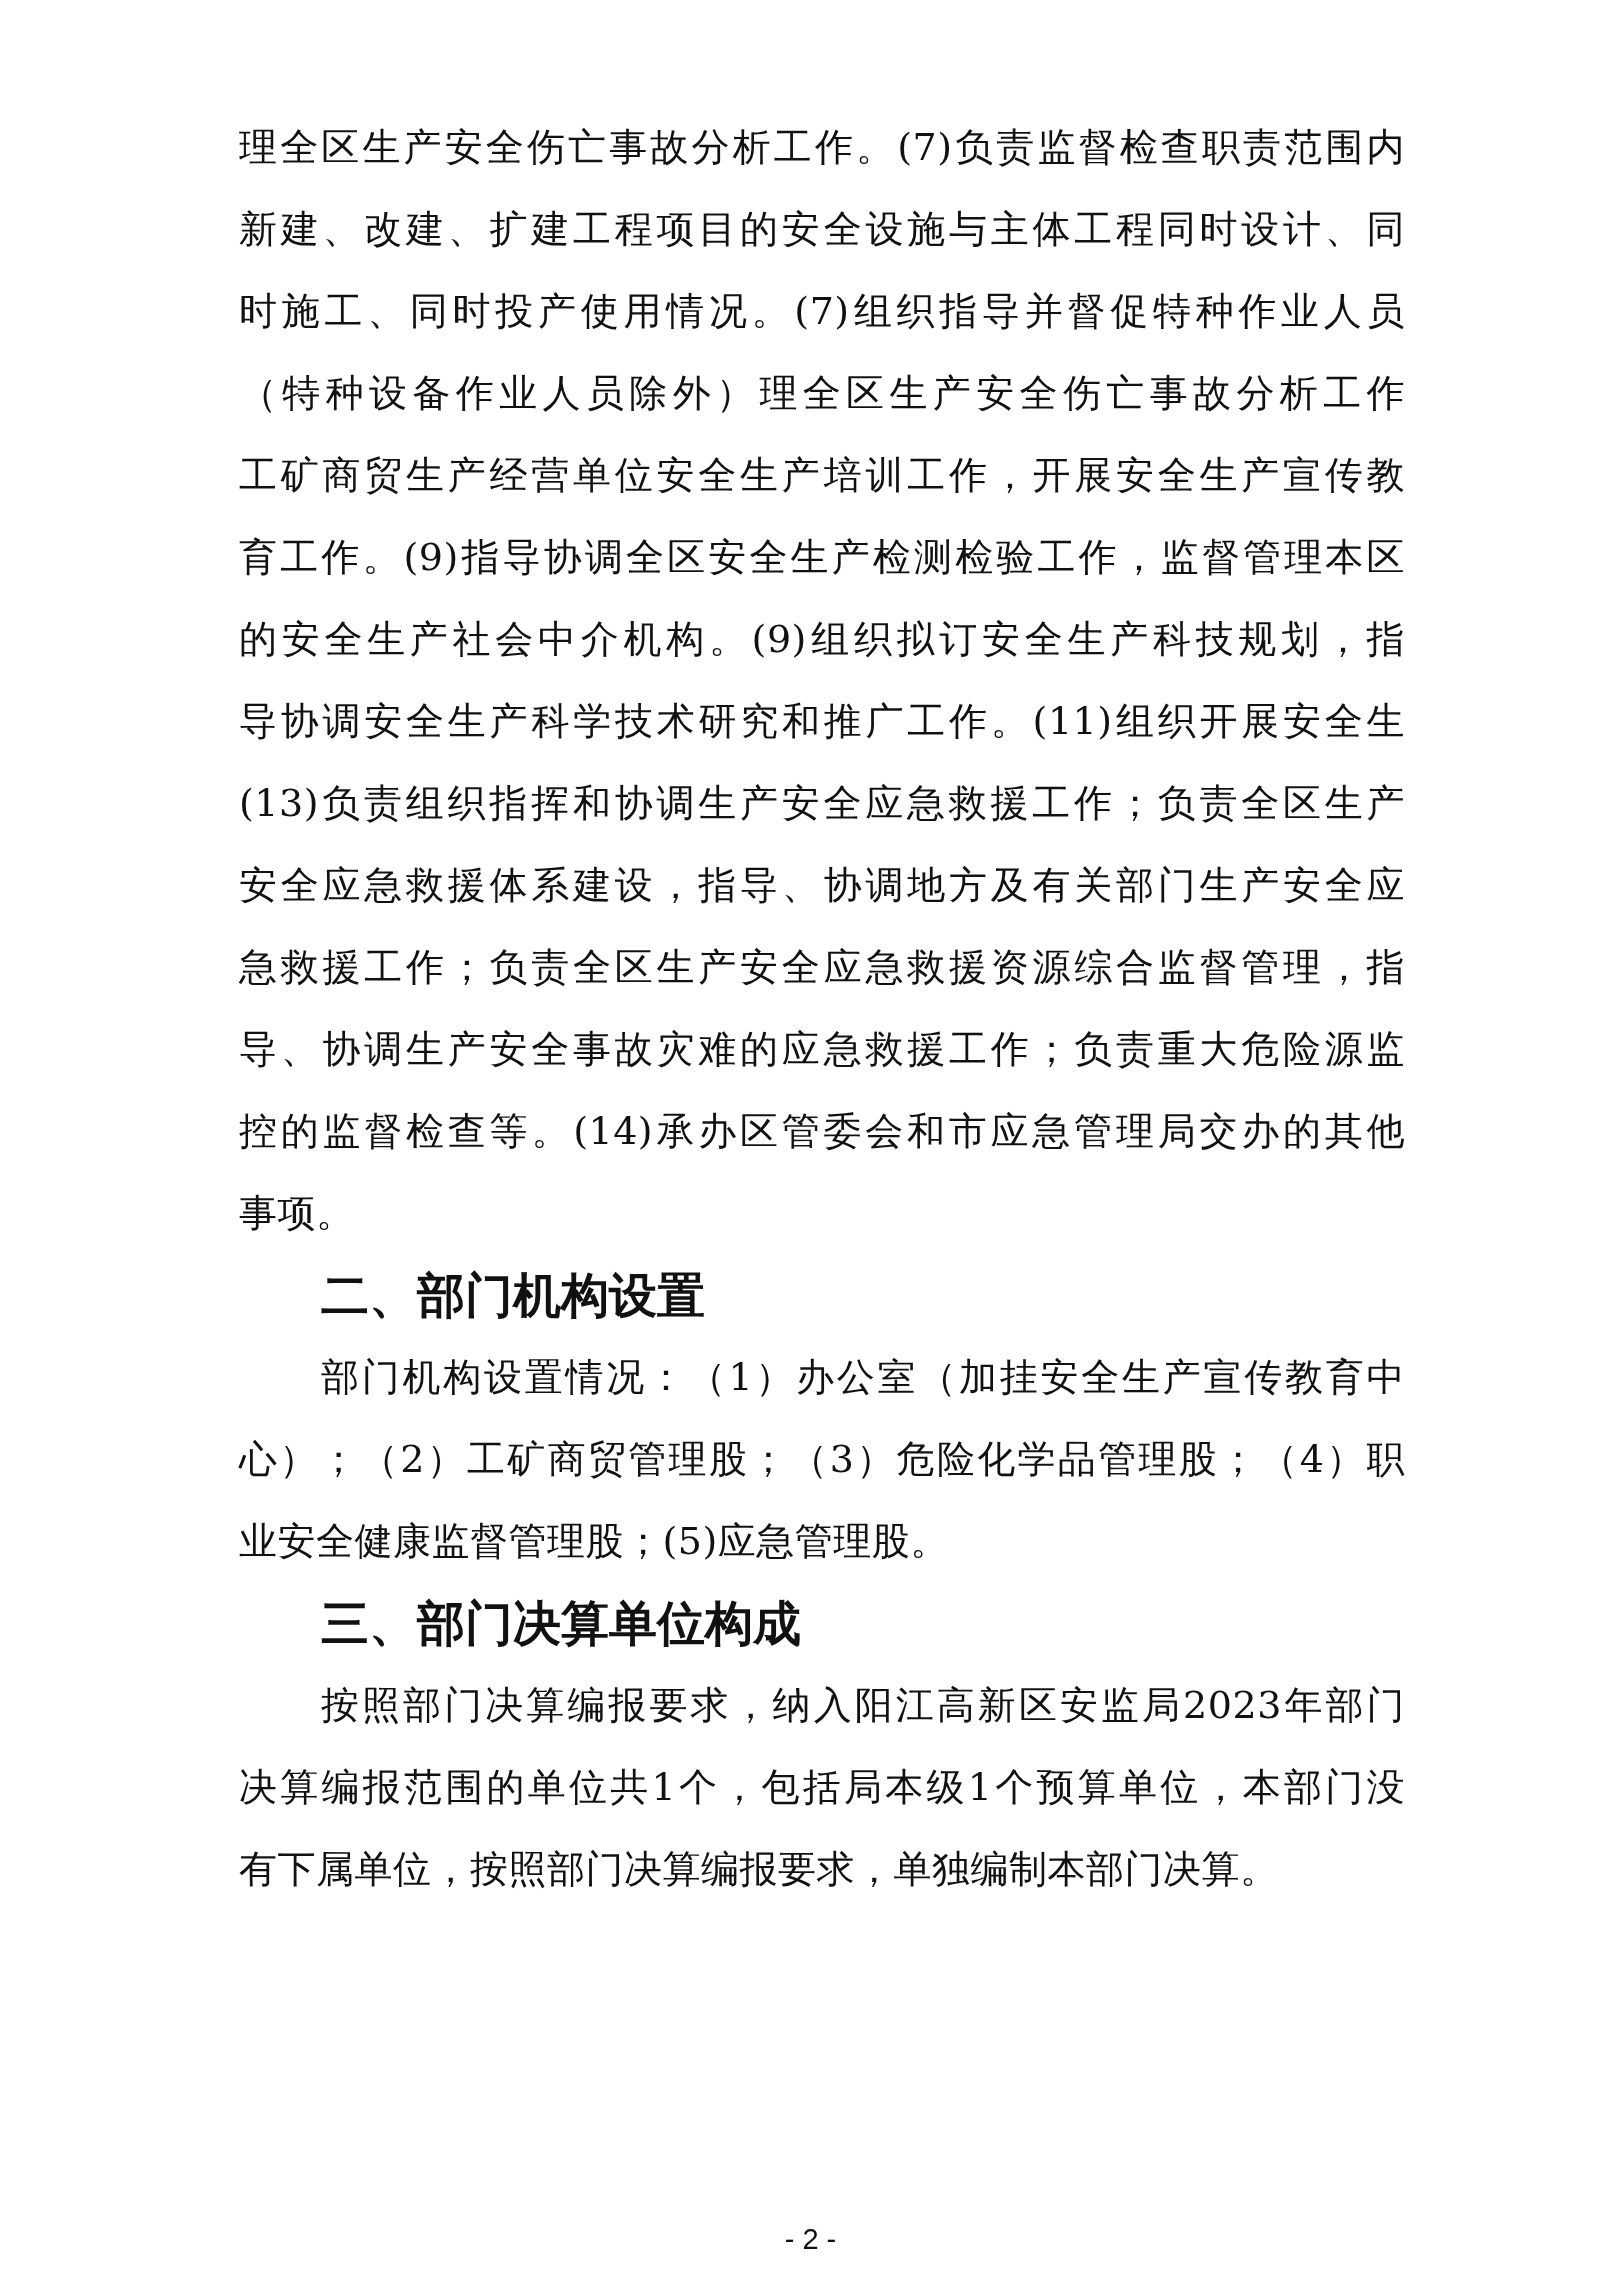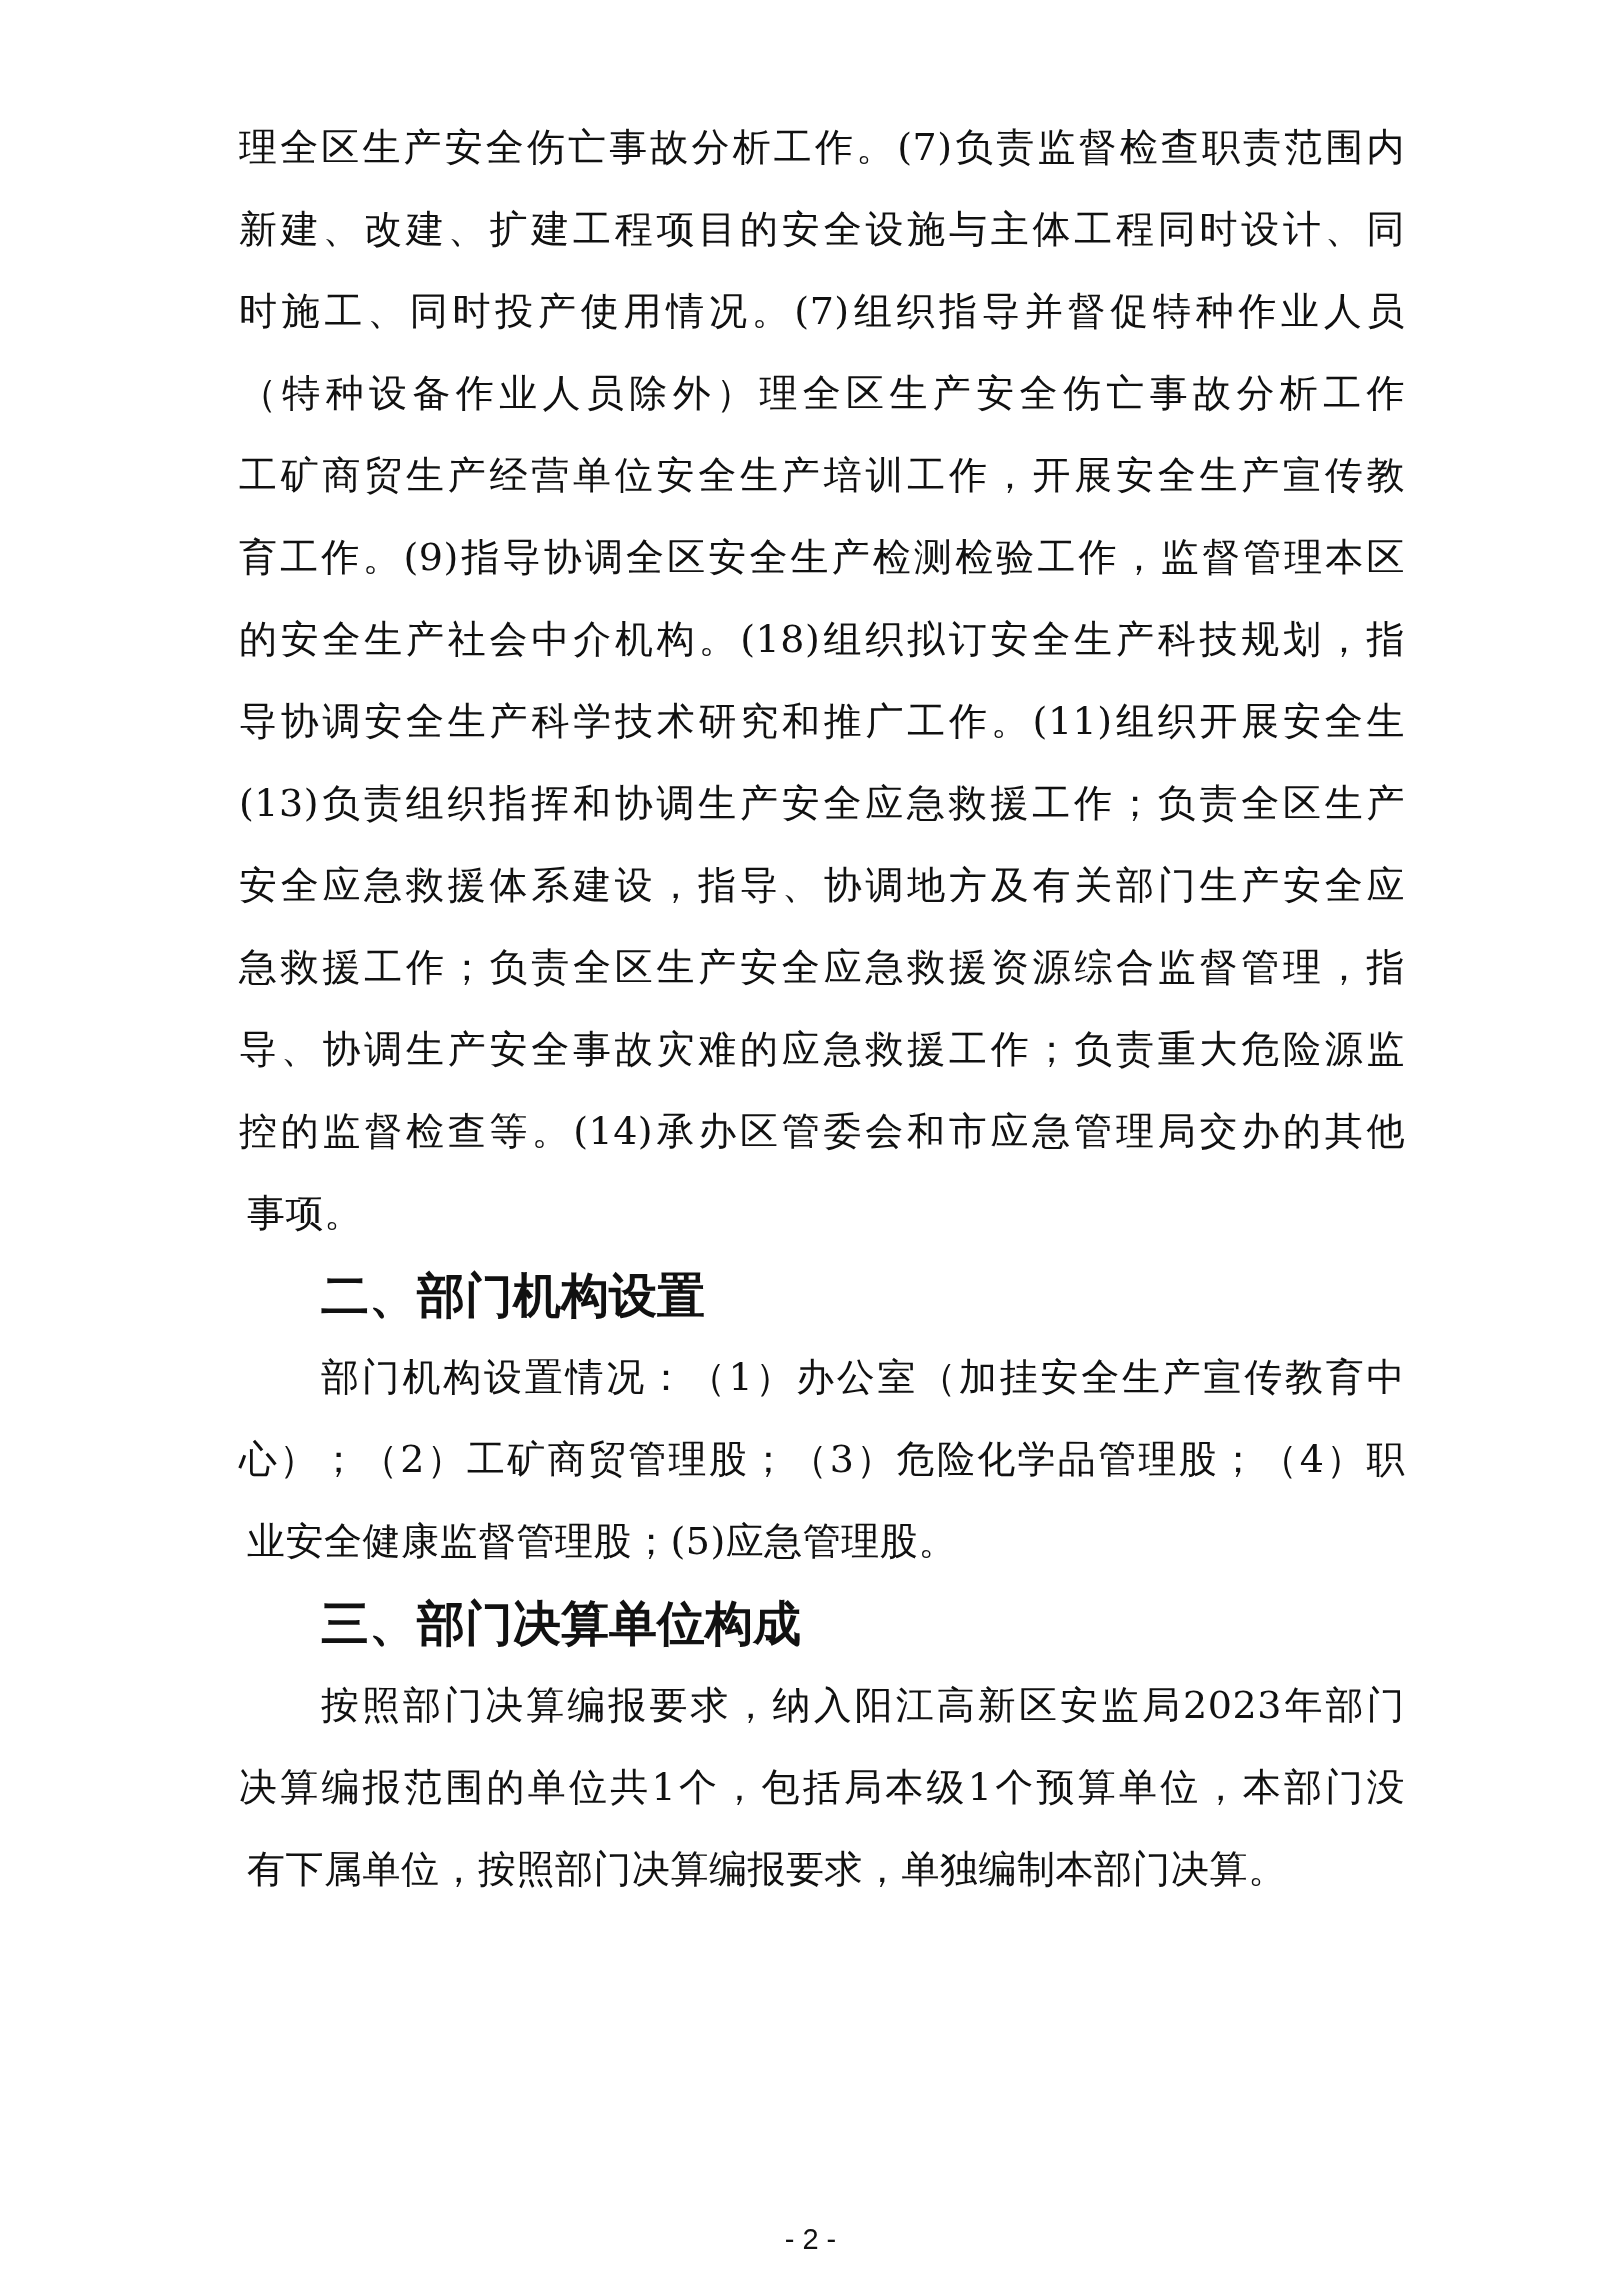--- a/index.html
+++ b/index.html
@@ -26,21 +26,20 @@
       height: 82px;
       line-height: 82px;
       font-size: 38px;
       white-space: nowrap;
       letter-spacing: 0.5px;
       text-align: justify;
       text-align-last: justify;
     }
     .line.last {
       text-align-last: left;
-      margin-left: 8px;
     }
     .line.indent {
       padding-left: 82px;
     }
     .heading {
       display: block;
       height: 82px;
       line-height: 82px;
       font-family: "DejaVu Sans", "Liberation Sans", sans-serif;
       font-weight: bold;
@@ -64,21 +63,21 @@
 
 <div class="page">
 
   <div>
     <span class="line">理全区生产安全伤亡事故分析工作。(7)负责监督检查职责范围内</span>
     <span class="line">新建、改建、扩建工程项目的安全设施与主体工程同时设计、同</span>
     <span class="line">时施工、同时投产使用情况。(7)组织指导并督促特种作业人员</span>
     <span class="line">（特种设备作业人员除外）理全区生产安全伤亡事故分析工作</span>
     <span class="line">工矿商贸生产经营单位安全生产培训工作，开展安全生产宣传教</span>
     <span class="line">育工作。(9)指导协调全区安全生产检测检验工作，监督管理本区</span>
-    <span class="line">的安全生产社会中介机构。(18)组织拟订安全生产科技规划，指</span>
+    <span class="line">的安全生产社会中介机构。(9)组织拟订安全生产科技规划，指</span>
     <span class="line">导协调安全生产科学技术研究和推广工作。(11)组织开展安全生</span>
     <span class="line">(13)负责组织指挥和协调生产安全应急救援工作；负责全区生产</span>
     <span class="line">安全应急救援体系建设，指导、协调地方及有关部门生产安全应</span>
     <span class="line">急救援工作；负责全区生产安全应急救援资源综合监督管理，指</span>
     <span class="line">导、协调生产安全事故灾难的应急救援工作；负责重大危险源监</span>
     <span class="line">控的监督检查等。(14)承办区管委会和市应急管理局交办的其他</span>
     <span class="line last">事项。</span>
   </div>
 
   <div>

